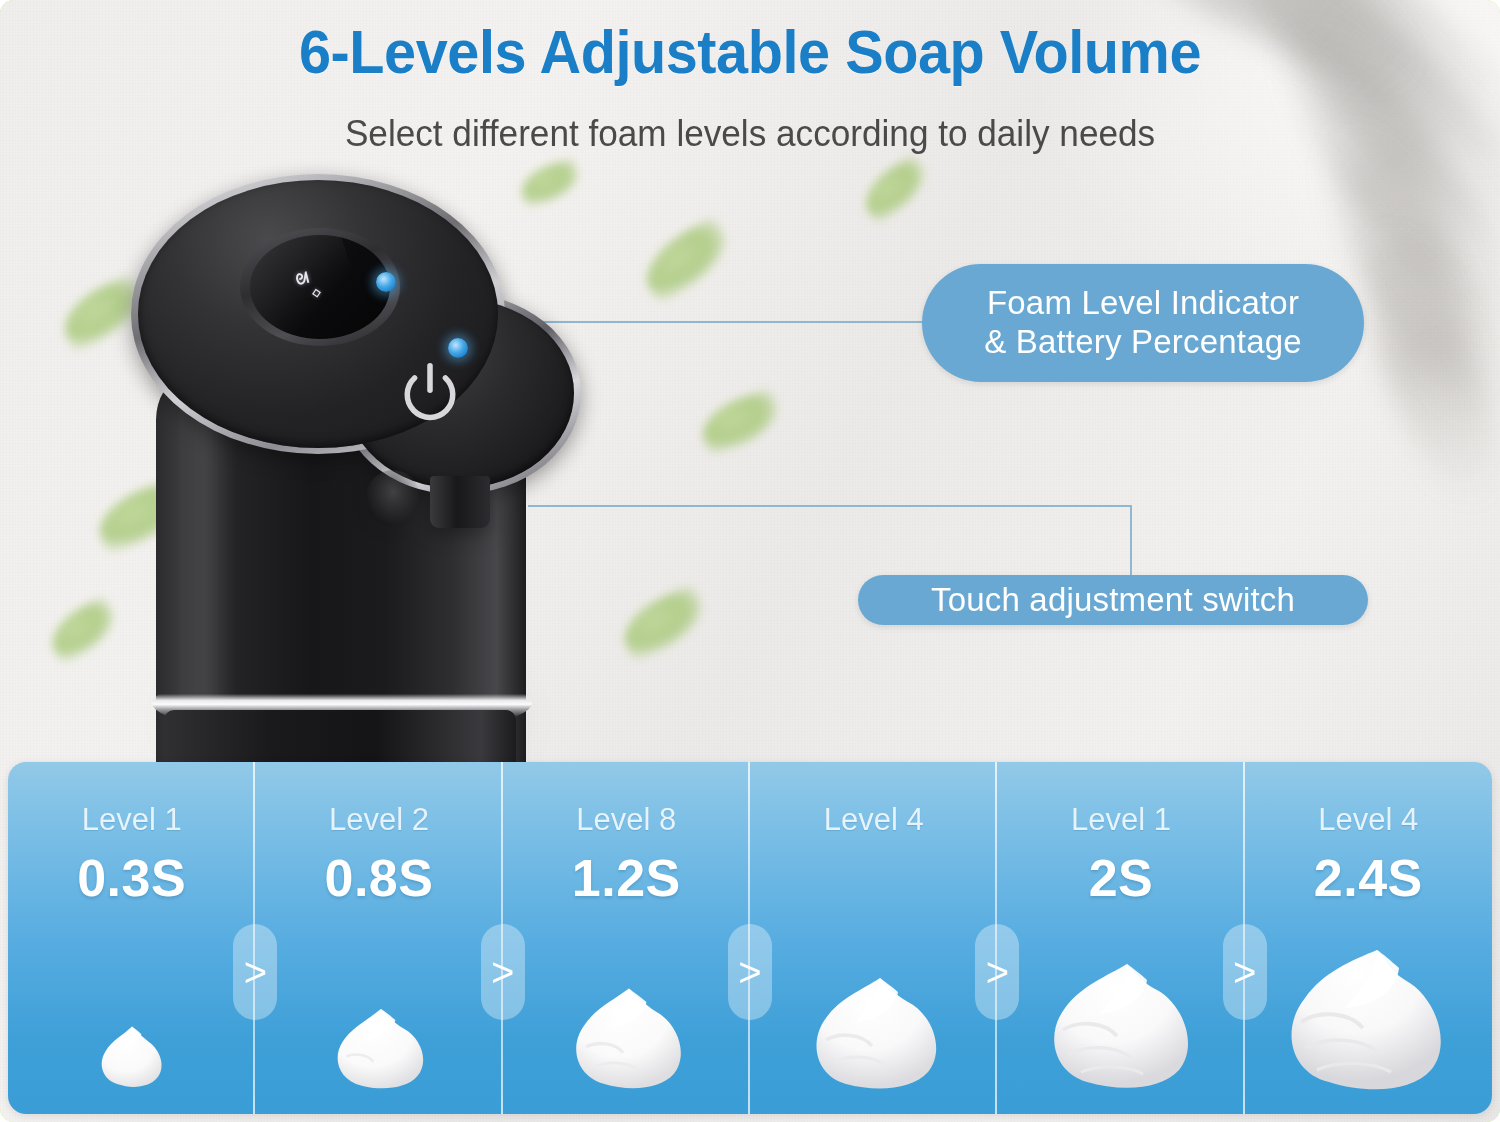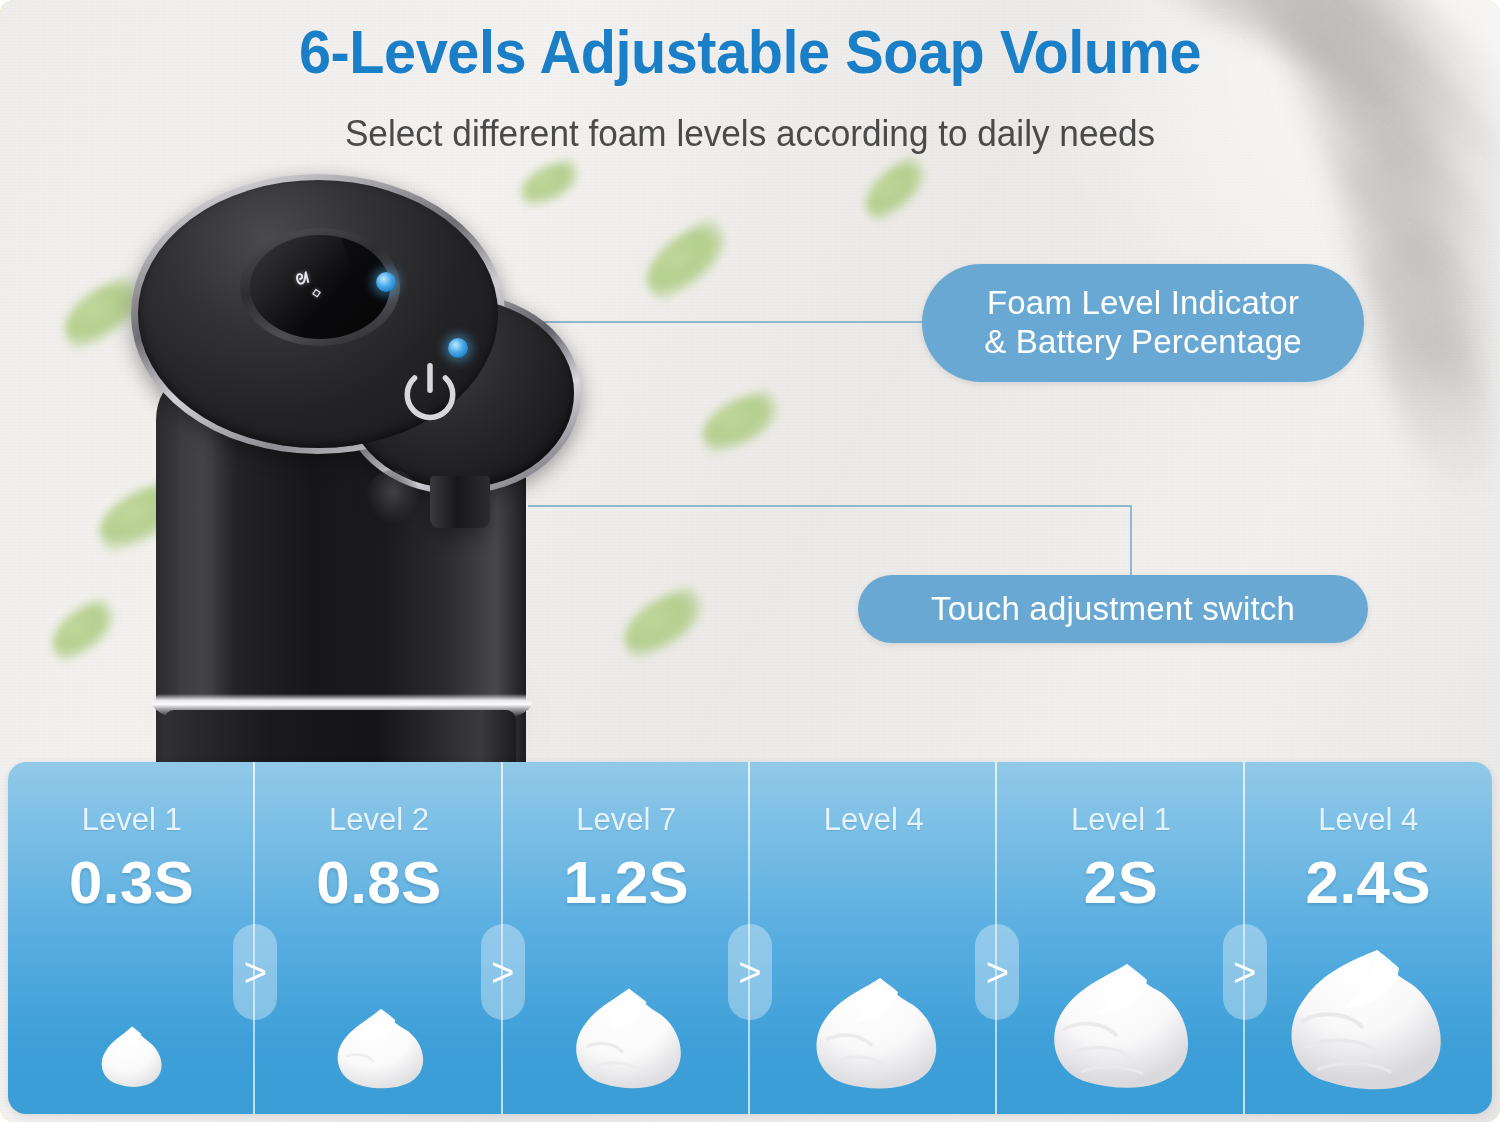--- a/index.html
+++ b/index.html
@@ -210,21 +210,21 @@
   }
   .level-name{
     margin-top:40px;
     font-size:31px;
     color:#e6f3fb;
     font-weight:400;
     text-shadow:0 1px 1px rgba(40,110,150,.25);
   }
   .level-time{
     margin-top:10px;
-    font-size:60px;
+    font-size:52px;
     font-weight:700;
     color:#ffffff;
     letter-spacing:.5px;
     text-shadow:0 2px 3px rgba(35,105,150,.30);
   }
   .foam-wrap{
     position:absolute;left:0;right:0;bottom:14px;
     height:150px;
     display:flex;align-items:flex-end;justify-content:center;
   }
@@ -312,21 +312,21 @@
     </div>
   </div>
 
   <div class="badge" style="left:922px;top:264px;width:442px;height:118px;padding:0 24px;box-sizing:border-box;">
     <div>
       <div>Foam Level Indicator</div>
       <div>&amp;  Battery Percentage</div>
     </div>
   </div>
 
-  <div class="badge" style="left:858px;top:575px;width:510px;height:68px;padding:0 24px;box-sizing:border-box;">
+  <div class="badge" style="left:858px;top:575px;width:510px;height:50px;padding:0 24px;box-sizing:border-box;">
     <div>Touch adjustment switch</div>
   </div>
 
   <div id="levels">
 
     <div class="level-col">
       <div class="level-name">Level 1</div>
       <div class="level-time">0.3S</div>
       <div class="foam-wrap">
         <svg width="110" height="86" viewBox="0 0 140 110">
@@ -364,21 +364,21 @@
           <path d="M34 62 C44 58 58 60 64 68" fill="none" stroke="#ededef" stroke-width="3"></path>
         </svg>
       </div>
       <div class="divider" style="right:0;"></div>
       <div class="chev" style="right:-22px;top:162px;">
         <span>&gt;</span>
       </div>
     </div>
 
     <div class="level-col">
-      <div class="level-name">Level 7</div>
+      <div class="level-name">Level 8</div>
       <div class="level-time">1.2S</div>
       <div class="foam-wrap">
         <svg width="146" height="118" viewBox="0 0 150 120">
           <defs>
               <radialGradient id="fg3" cx="42%" cy="22%" r="78%">
             <stop offset="0%" stop-color="#ffffff"></stop>
                 <stop offset="60%" stop-color="#fafafa"></stop>
                 <stop offset="100%" stop-color="#dedee1"></stop>
           </radialGradient>
             </defs>

